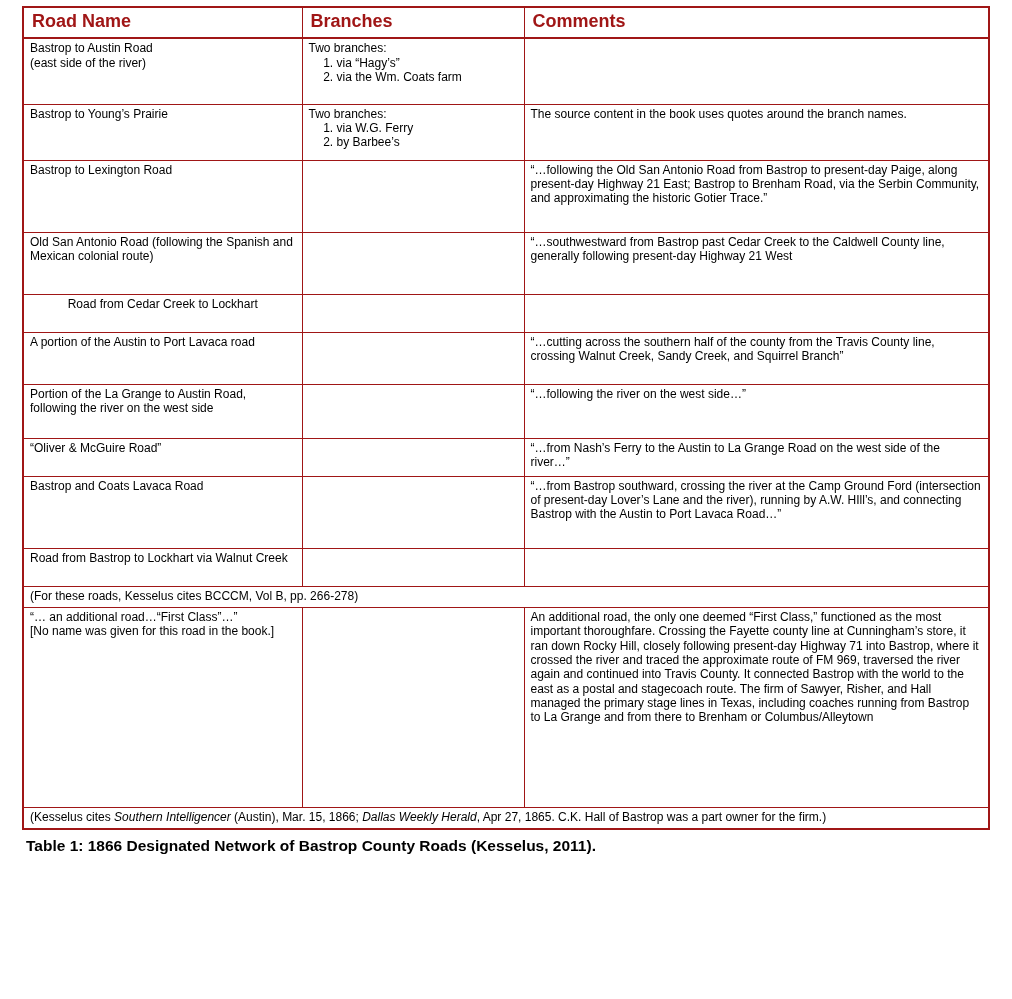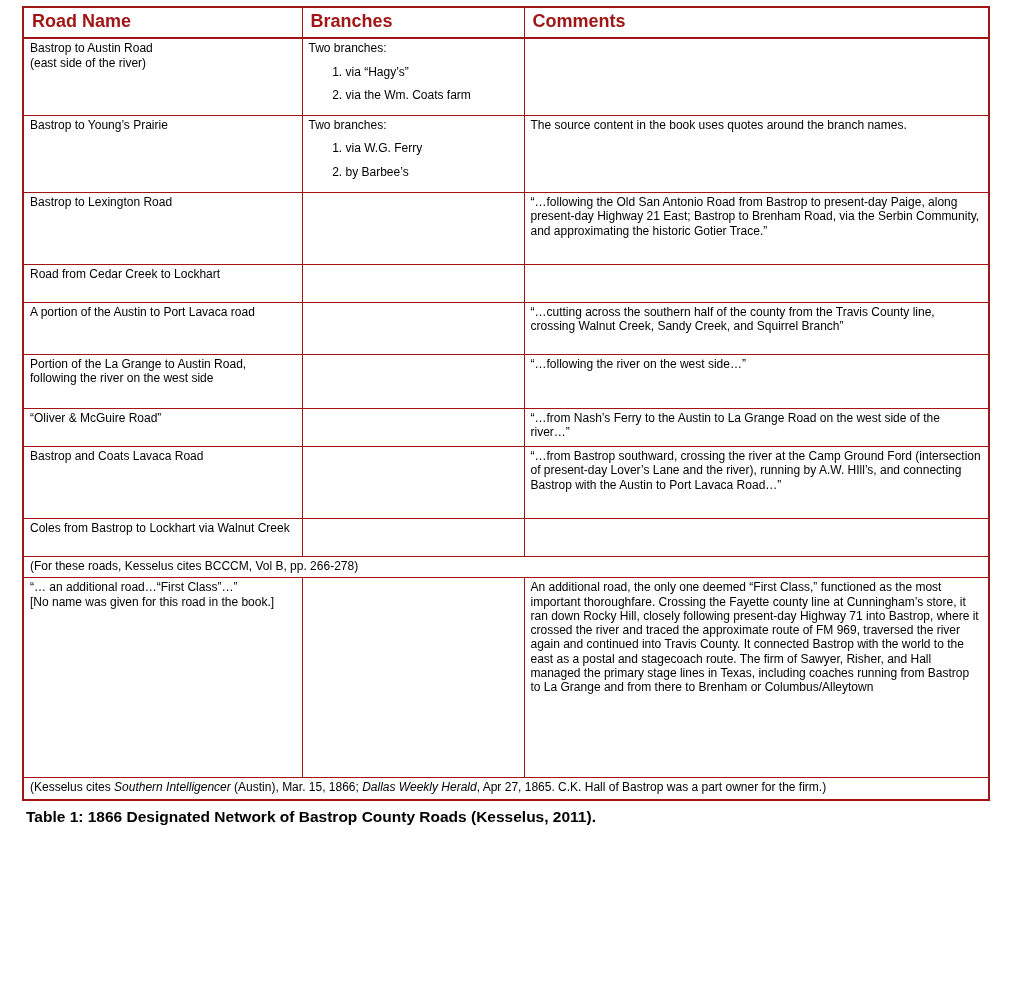--- a/index.html
+++ b/index.html
@@ -44,21 +44,21 @@
   }
   col.c1 { width: 279px; }
   col.c2 { width: 222px; }
   col.c3 { width: 465px; }
   ol.branch-list {
     margin: 0 0 0 4px;
     padding-left: 24px;
     list-style-type: decimal;
   }
   ol.branch-list li {
-    margin: 9px;
+    margin: 0;
     padding: 0;
   }
   td.fullspan {
     font-size: 14.5px;
   }
   .italic { font-style: italic; }
   .caption {
     margin-top: 7px;
     font-size: 15.5px;
     font-weight: bold;
@@ -114,22 +114,27 @@
         <td style="white-space:pre-line;">The source content in the book uses quotes around the branch names.</td>
       </tr>
 
 
       <tr style="height:72px;">
         <td style="white-space:pre-line;">Bastrop to Lexington Road</td>
         <td></td>
         <td>“…following the Old San Antonio Road from Bastrop to present-day Paige, along present-day Highway 21 East; Bastrop to Brenham Road, via the Serbin Community, and approximating the historic Gotier Trace.”</td>
       </tr>
 
+      <tr style="height:62px;">
+        <td>Old San Antonio Road (following the Spanish and Mexican colonial route)</td>
+        <td></td>
+        <td>“…southwestward from Bastrop past Cedar Creek to the Caldwell County line, generally following present-day Highway 21 West</td>
+      </tr>
 
-      <tr style="height:38px;">
+      <tr style="height:38px;text-align:center;">
         <td>Road from Cedar Creek to Lockhart</td>
         <td></td>
         <td></td>
       </tr>
 
       <tr style="height:52px;">
         <td>A portion of the Austin to Port Lavaca road</td>
         <td></td>
         <td>“…cutting across the southern half of the county from the Travis County line, crossing Walnut Creek, Sandy Creek, and Squirrel Branch”</td>
       </tr>
@@ -147,21 +152,21 @@
         <td>“…from Nash’s Ferry to the Austin to La Grange Road on the west side of the river…”</td>
       </tr>
 
       <tr style="height:72px;">
         <td>Bastrop and Coats Lavaca Road</td>
         <td></td>
         <td>“…from Bastrop southward, crossing the river at the Camp Ground Ford (intersection of present-day Lover’s Lane and the river), running by A.W. HIll’s, and connecting Bastrop with the Austin to Port Lavaca Road…”</td>
       </tr>
 
       <tr style="height:38px;">
-        <td>Coles from Bastrop to Lockhart via Walnut Creek</td>
+        <td>Road from Bastrop to Lockhart via Walnut Creek</td>
         <td></td>
         <td></td>
       </tr>
 
       <tr>
         <td class="fullspan" colspan="3">(For these roads, Kesselus cites BCCCM, Vol B, pp. 266-278)</td>
       </tr>
 
       <tr style="height:200px;">
         <td style="white-space:pre-line;">“… an additional road…“First Class”…”

